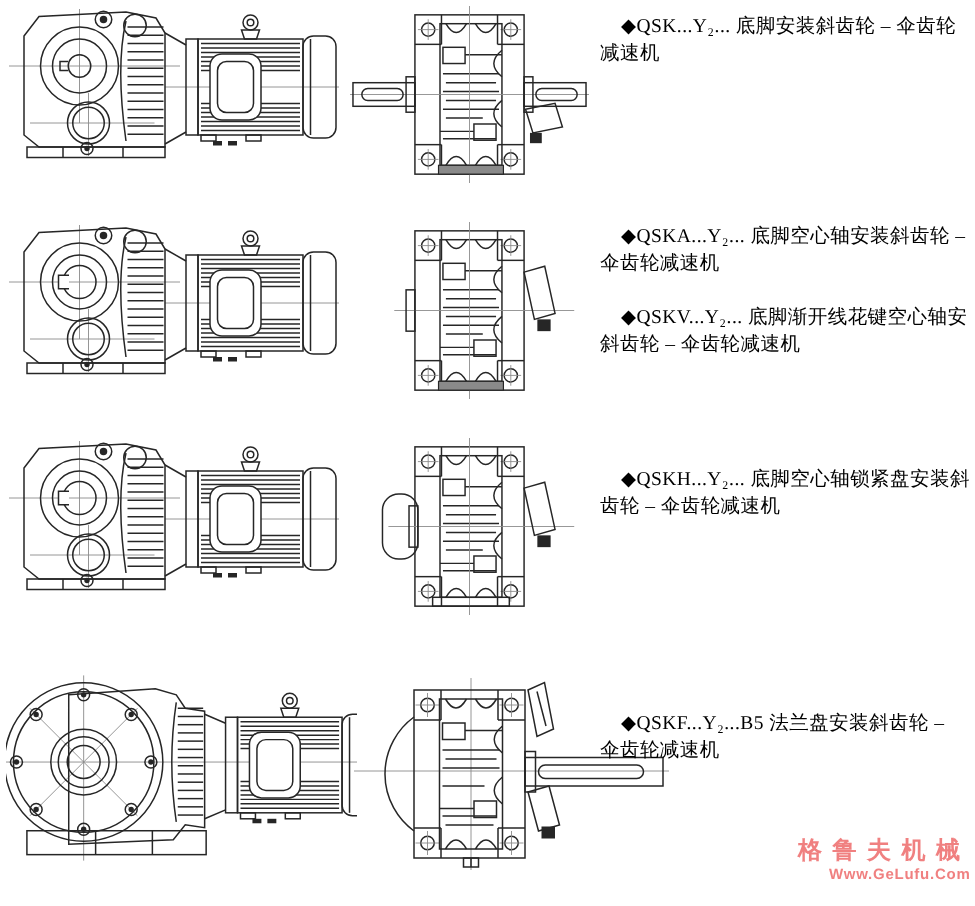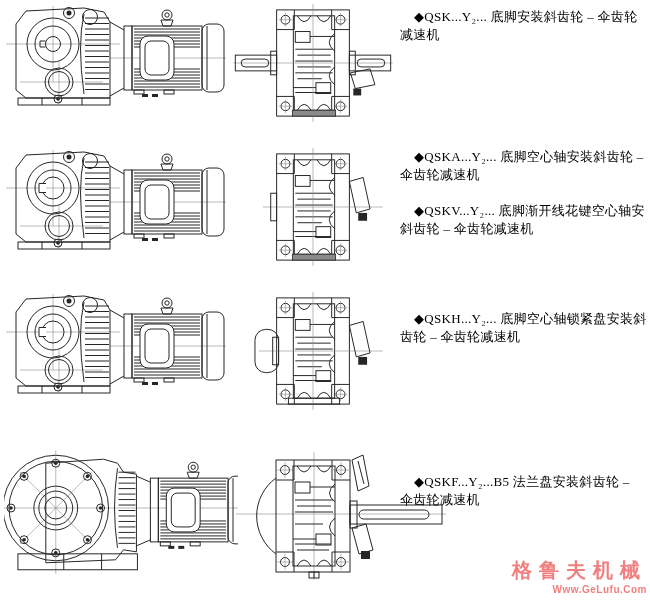--- a/index.html
+++ b/index.html
@@ -13,21 +13,21 @@
   .f{fill:#262626;stroke:none;}
   .gf{fill:#8a8a8a;stroke:#262626;stroke-width:0.8;}
   .cl{fill:none;stroke:#8a8a8a;stroke-width:0.6;}
   
   .desc{position:absolute;left:400px;width:252px;font-size:13px;line-height:18px;
         color:#000;letter-spacing:0.3px;}
   .desc .l1{text-indent:14px;}
   
   .wm{position:absolute;right:3px;top:557px;text-align:right;
       font-family:"Liberation Sans","DejaVu Sans",sans-serif;font-weight:bold;}
-  .wm .brand{font-size:20px;letter-spacing:7px;text-align:center;}
+  .wm .brand{font-size:16px;letter-spacing:7px;text-align:center;}
   .wm .url{font-size:10px;letter-spacing:0.5px;}
 </style>
 </head>
 <body>
 
 <div class="page">
 
   <div class="draw" style="left:6px;top:2px;width:220px;height:114px">
       <svg viewBox="0 0 220 114" preserveAspectRatio="xMidYMid meet">
         <line x1="0" y1="42" x2="114" y2="42" class="cl"></line>

